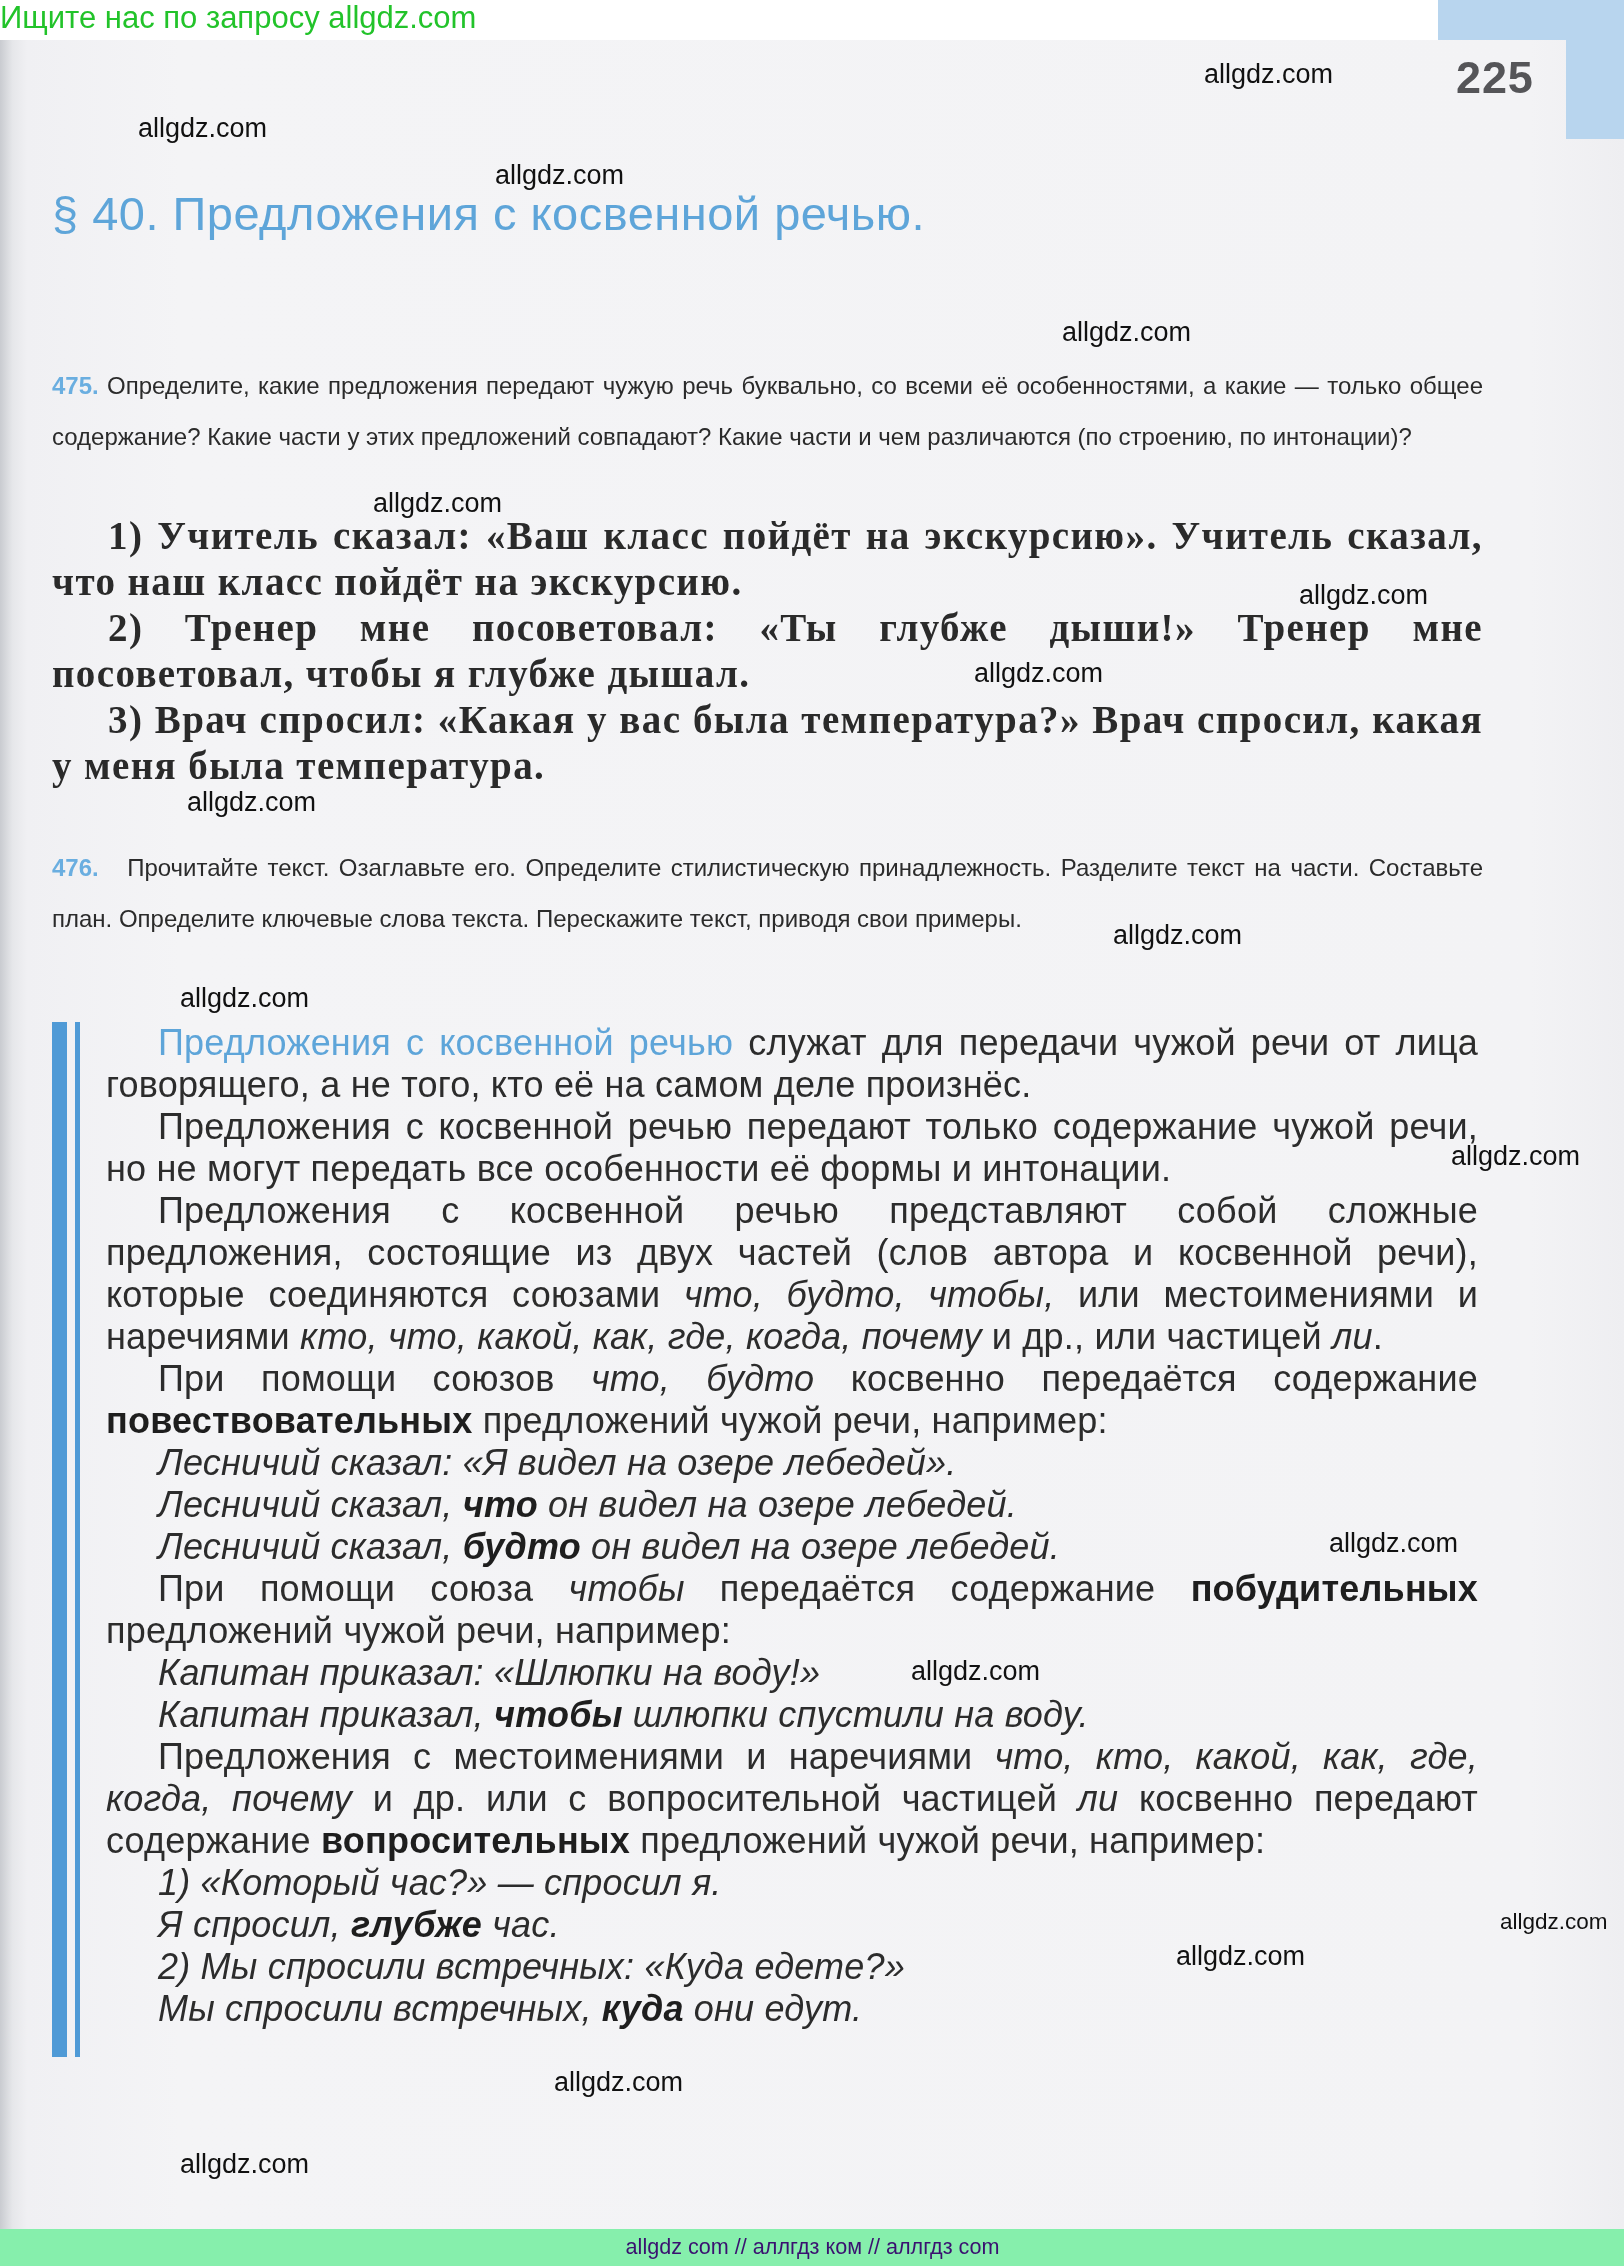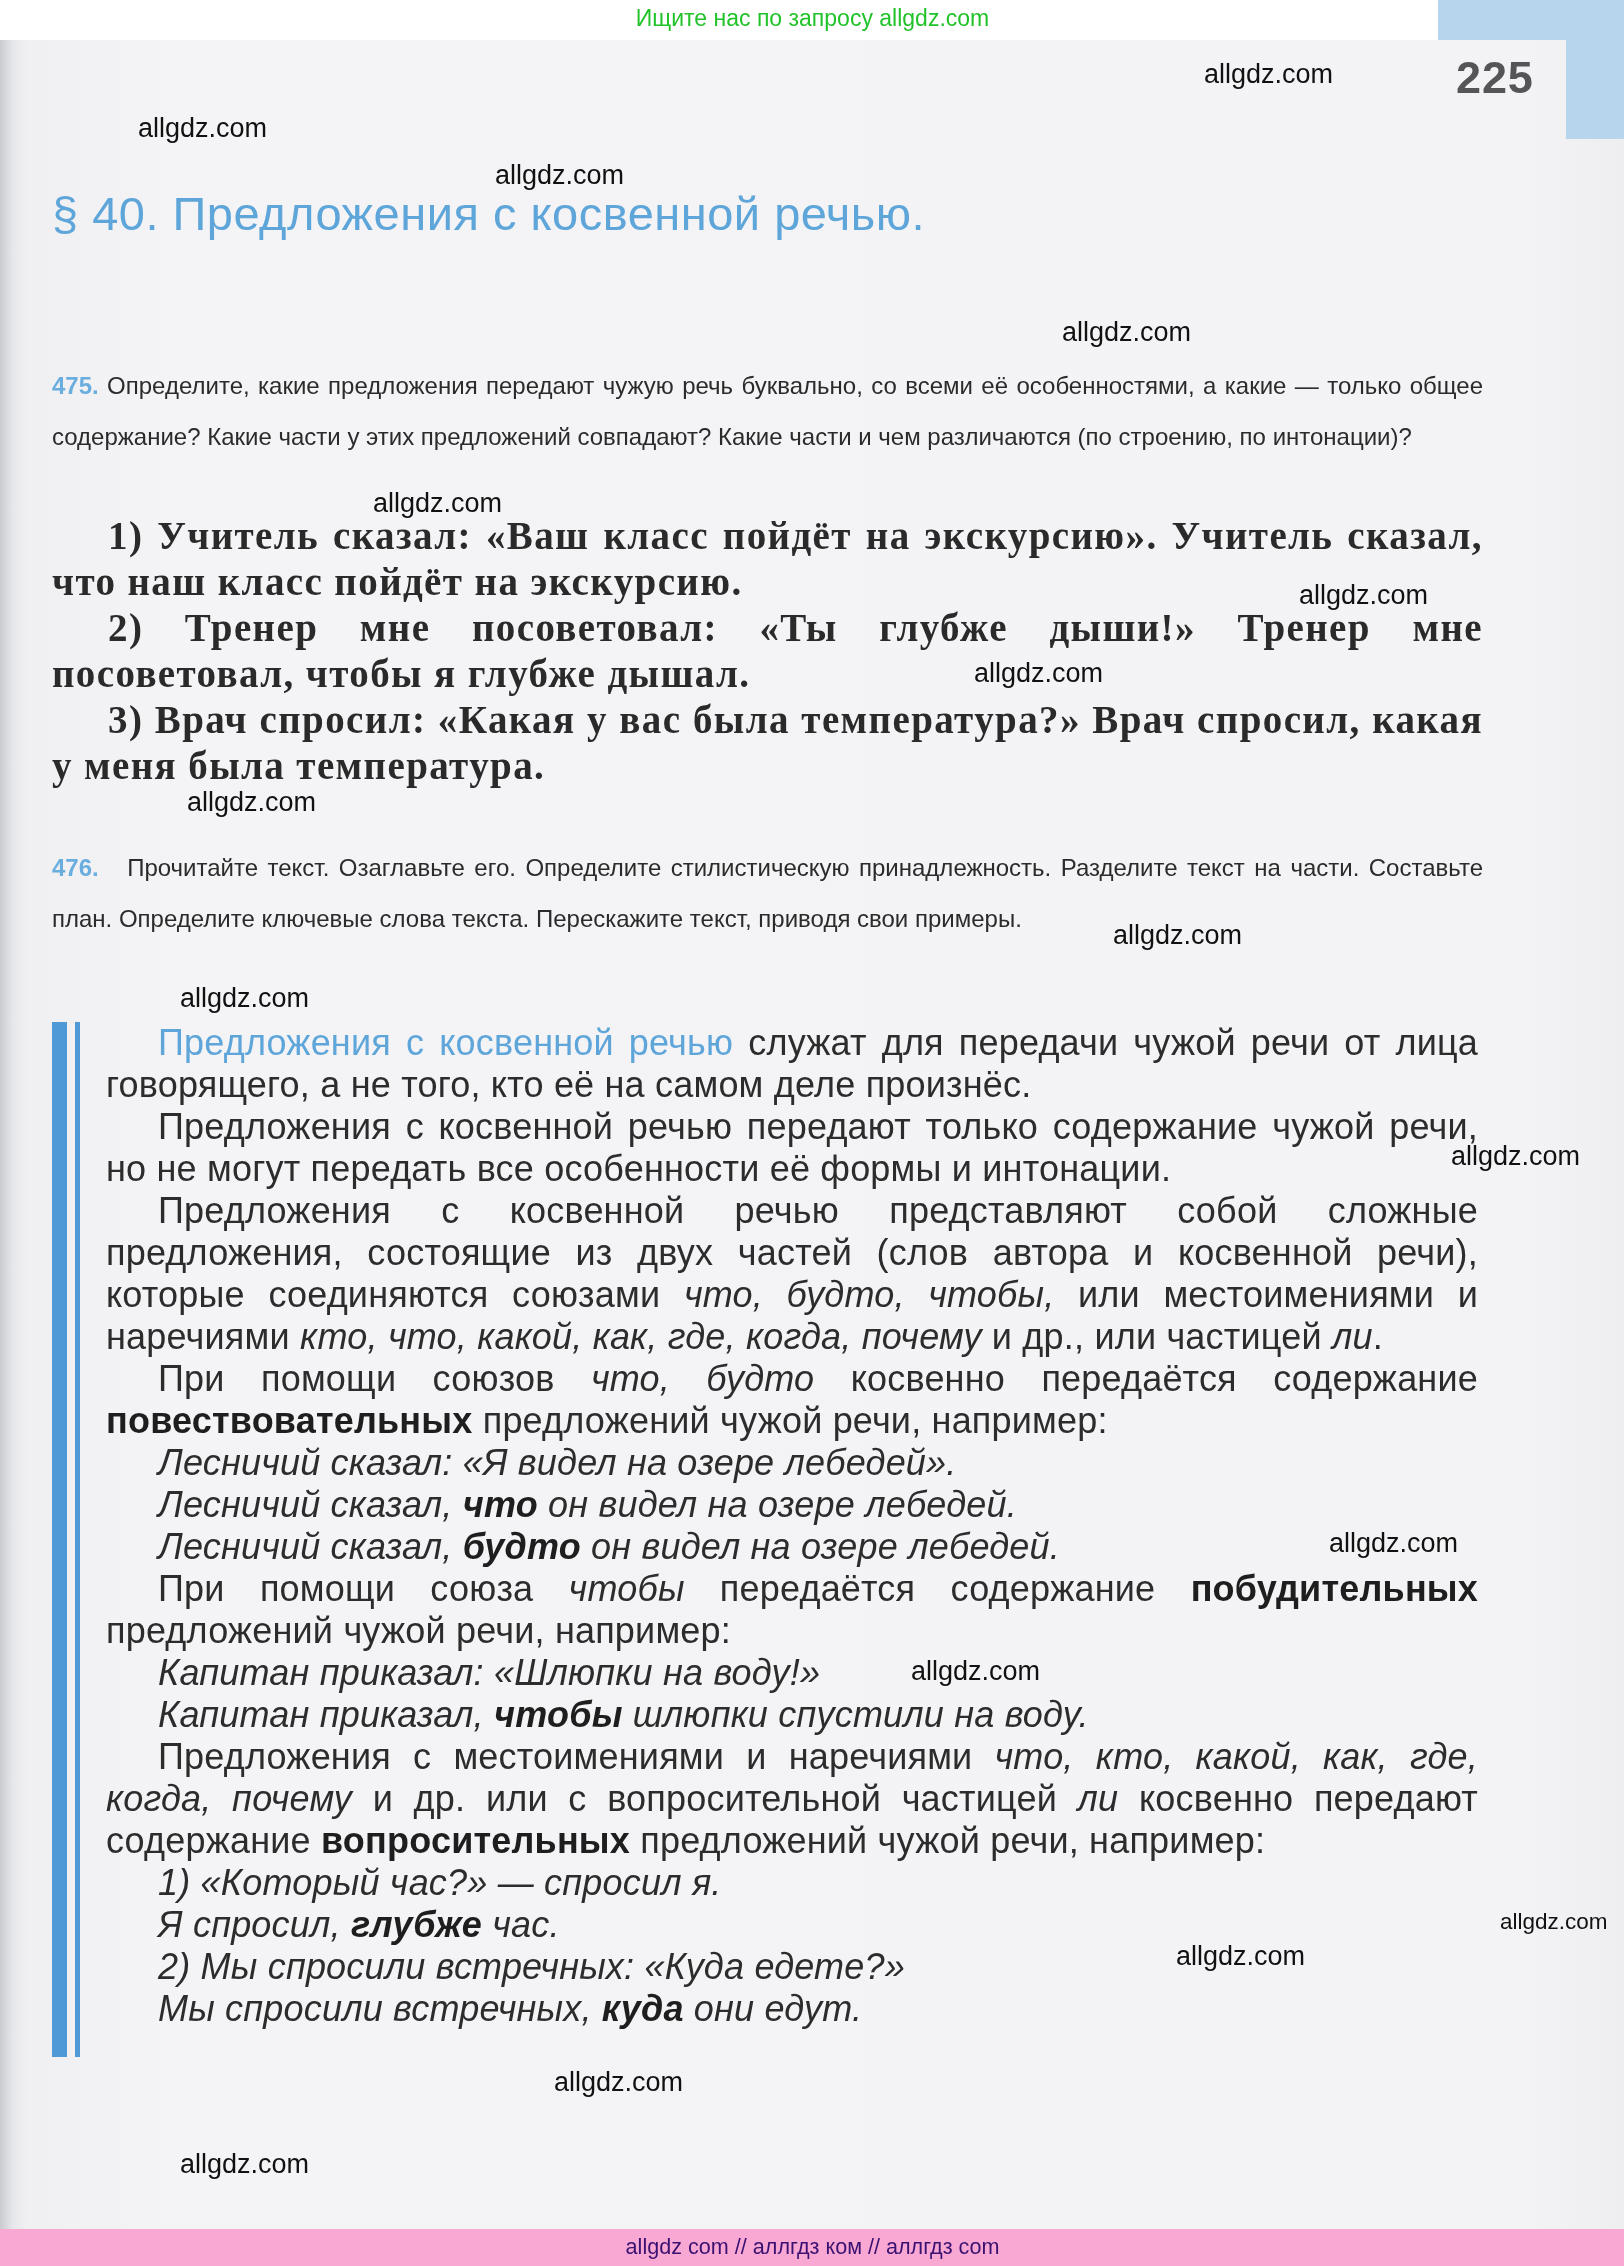--- a/index.html
+++ b/index.html
@@ -3,30 +3,30 @@
 <meta charset="utf-8">
 <style>
   html, body { margin: 0; padding: 0; }
   body {
     width: 1625px; height: 2266px; position: relative; overflow: hidden;
     background: #ffffff;
     font-family: "Liberation Sans", sans-serif;
   }
   .top-banner {
     position: absolute; left: 0; top: 0; width: 1625px; height: 40px;
-    background: #ffffff; text-align: center;
-    color: #22c32a; font-size: 23px; line-height: 36px;
+    background: #ffffff; 
+    color: #22c32a; font-size: 31px; line-height: 36px;
   }
   .page {
     position: absolute; left: 0; top: 40px; width: 1625px; height: 2189px;
     background: linear-gradient(90deg, #c9cbd0 0px, #e6e7ea 12.6px, #f0f0f3 27px, #f4f4f6 180px, #f3f3f5 1530px, #eeeef1 1625px);
   }
   .footer {
     position: absolute; left: 0; top: 2229px; width: 1625px; height: 38px;
-    background: #f9a8d4; text-align: center;
+    background: #86efac; text-align: center;
     color: #3a1170; font-size: 21.6px; line-height: 36px;
   }
   .tab-top {
     position: absolute; left: 1438px; top: 0px; width: 186px; height: 40px;
     background: #b8d5ee;
   }
   .tab-side {
     position: absolute; left: 1566px; top: 40px; width: 59px; height: 99px;
     background: #b8d5ee;
   }

